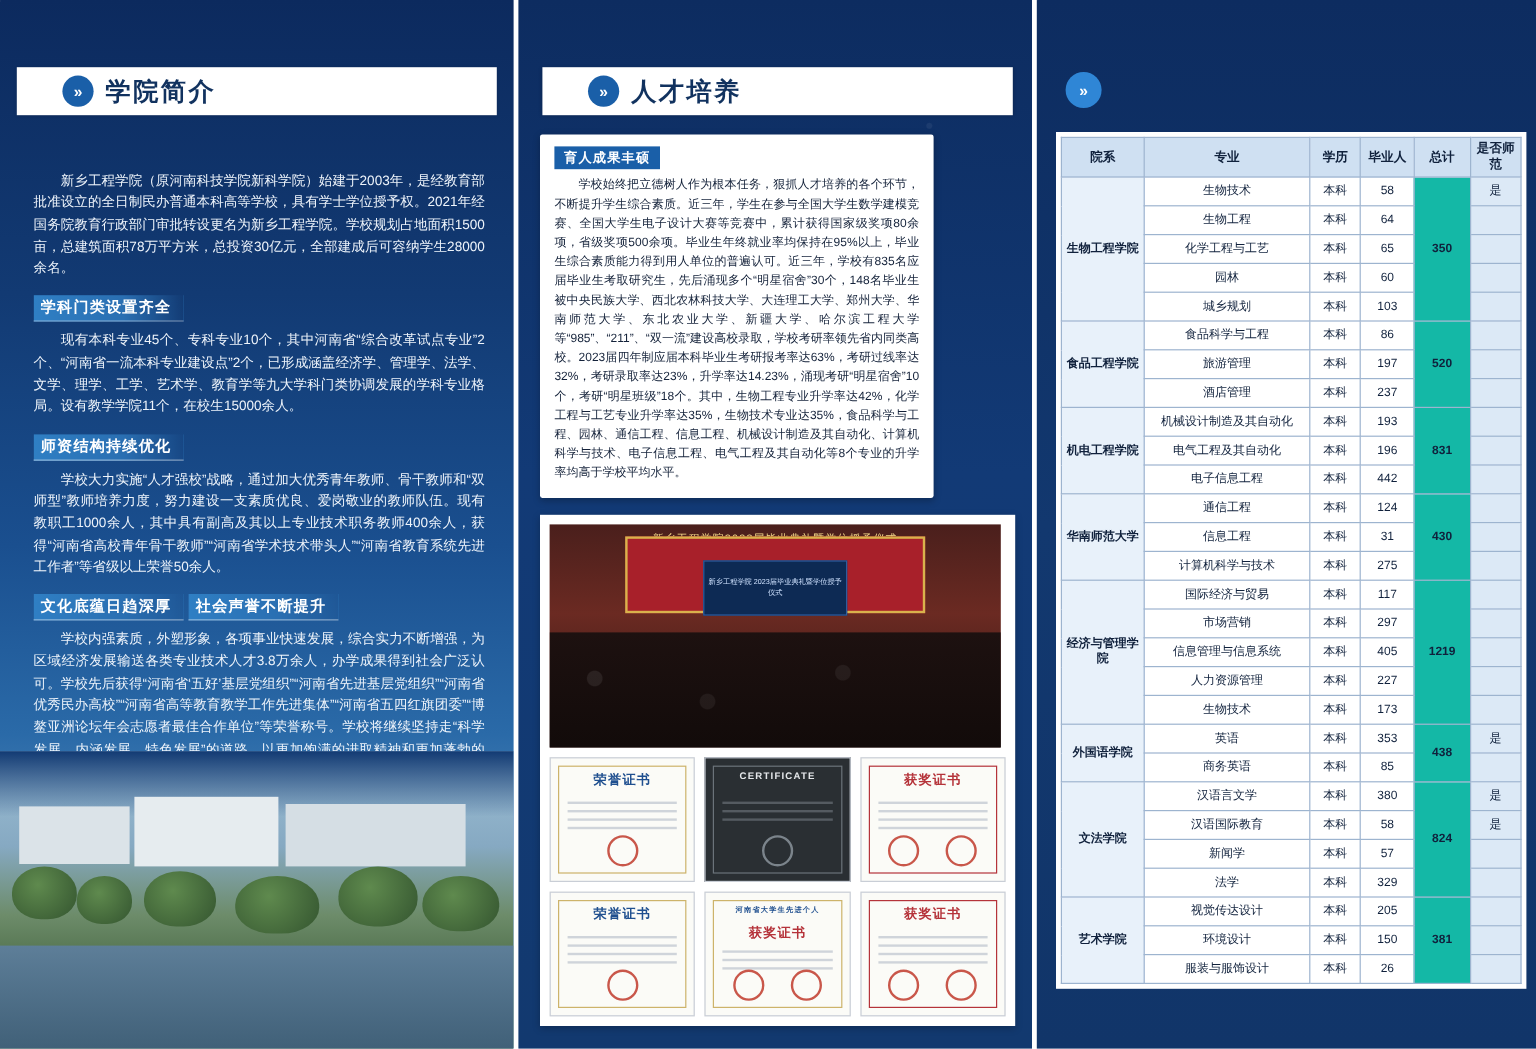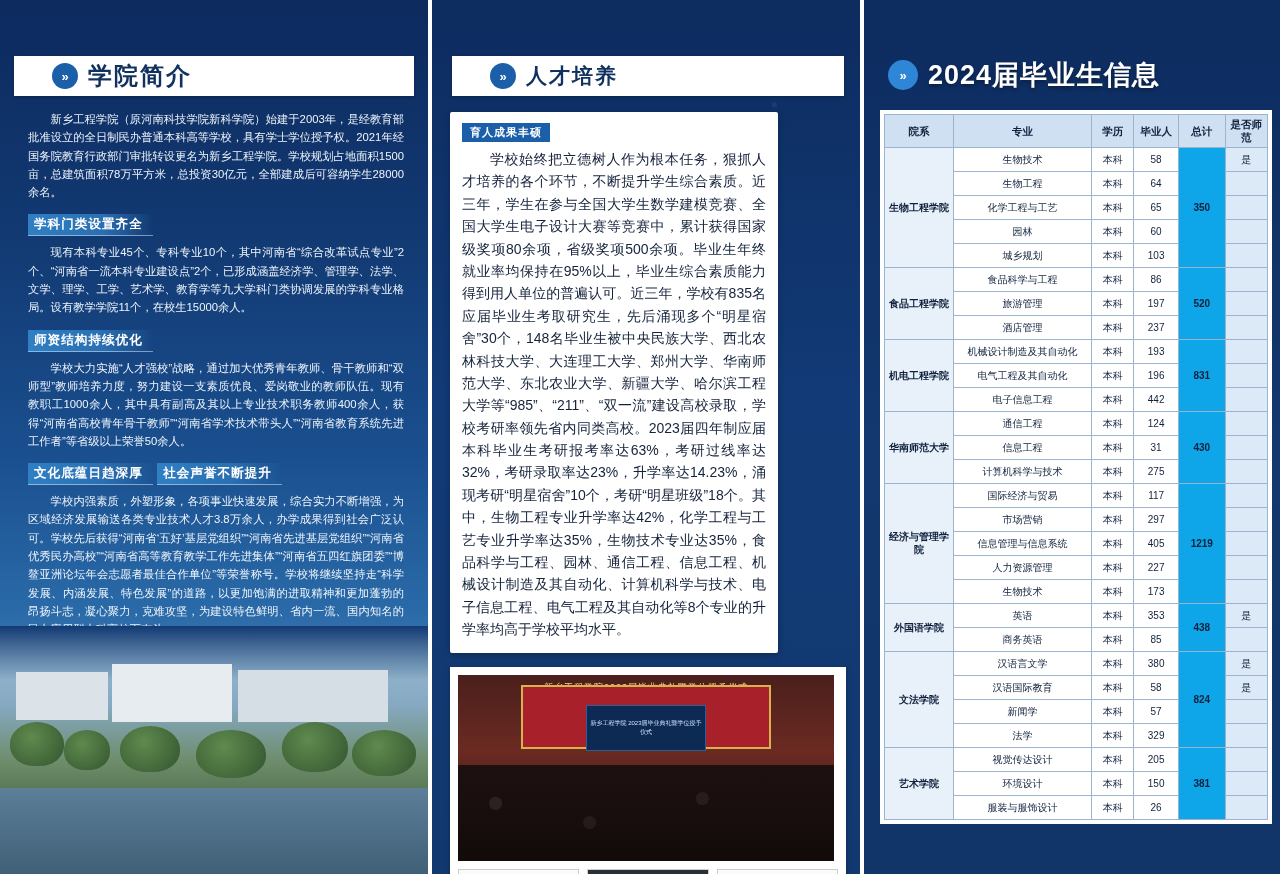--- a/index.html
+++ b/index.html
@@ -35,23 +35,23 @@
   }
   .chev {
     width: 26px; height: 26px; margin-left: 38px; margin-right: 10px;
     border-radius: 50%;
     background: #1a5fa8;
     color: #fff; font-size: 13px; font-weight: bold;
     display: flex; align-items: center; justify-content: center;
     flex: none;
   }
   .panel-header .ptitle {
-    font-size: 24px; font-weight: bold; color: #11325f; letter-spacing: 2px;
-  }
-  .left-body { position: relative; padding: 14px 24px 0 28px; color: #ffffff; }
+    font-size: 21px; font-weight: bold; color: #11325f; letter-spacing: 2px;
+  }
+  .left-body { position: relative; padding: 14px 24px 0 28px; color: #ffffff; margin-top: 32px; }
   .para {
     font-size: 11.3px; line-height: 1.62; text-align: justify; text-indent: 2em;
     margin: 0 0 9px 0; color: #eef4fb;
   }
   .sub-head {
     display: inline-block; position: relative;
     font-size: 12.6px; font-weight: bold; color: #ffffff;
     padding: 2px 10px 2px 6px; margin: 4px 0 7px 0;
     background: linear-gradient(90deg, #2f7fc4 0%, #2a6fb2 60%, rgba(42,111,178,0) 100%);
     border-bottom: 1px solid rgba(255,255,255,.45);
@@ -100,21 +100,21 @@
     position: relative; margin: 16px 18px 0 18px; width: 328px;
     background: #ffffff; border-radius: 2px; padding: 10px 12px 12px 12px;
     box-shadow: 0 2px 6px rgba(0,0,0,.25);
   }
   .tag{
     display:inline-block; background:#1a5fa8; color:#fff;
     font-size:11px; font-weight:bold; padding:2px 8px; letter-spacing:1px;
     margin-bottom:6px;
   }
   .mid-para{
-    font-size: 14px; line-height: 1.6; text-align: justify; text-indent: 2em;
+    font-size: 10px; line-height: 1.6; text-align: justify; text-indent: 2em;
     color: #14223a; margin: 0;
   }
   .photo-card{
     position:relative; margin: 14px 6px 0 18px; width: 396px;
     background:#ffffff; padding: 8px; box-shadow: 0 2px 6px rgba(0,0,0,.25);
   }
   .stage-photo{
     position:relative; width: 376px; height: 186px; overflow:hidden;
     background: linear-gradient(180deg, #4a1f1c 0%, #6b2a22 40%, #2a1412 100%);
   }
@@ -195,21 +195,21 @@
   }
   table{ border-collapse: collapse; width: 100%; font-size: 10px; color:#10213c; }
   th, td{ border: 1px solid #9db4cf; padding: 3px 2px; text-align:center; line-height:1.25; }
   thead th{
     background:#cfe0f2; font-weight:bold; font-size:10.5px; height:22px;
   }
   td.col-dept{ background:#e8f1fa; font-weight:bold; width:62px; }
   td.col-major{ width:124px; background:#ffffff; text-align:center; }
   td.col-deg{ width:38px; }
   td.col-num{ width:40px; }
-  td.col-total{ width:42px; background:#0ea5e9; font-weight:bold;margin-top:20px; }
+  td.col-total{ width:42px; background:#14b8a6; font-weight:bold;margin-top:20px; }
   td.col-normal{ width:38px; background:#dce9f6; }
   tbody tr{ height: 24px; }
 </style>
 </head>
 <body>
 
 <div class="page">
 
   <div class="left-panel">
     <div class="panel-header">
@@ -333,21 +333,20 @@
           <div class="seal seal2"></div>
           <div class="seal seal3"></div>
         </div>
       </div>
     </div>
   </div>
 
   <div class="right-panel">
     <div class="right-header">
       <div class="chev">»</div>
-      <div class="right-title">2024届毕业生信息</div>
     </div>
 
     <div class="table-wrap">
       <table>
         <thead>
           <tr>
             <th>院系</th>
             <th>专业</th>
             <th>学历</th>
             <th>毕业人</th>

